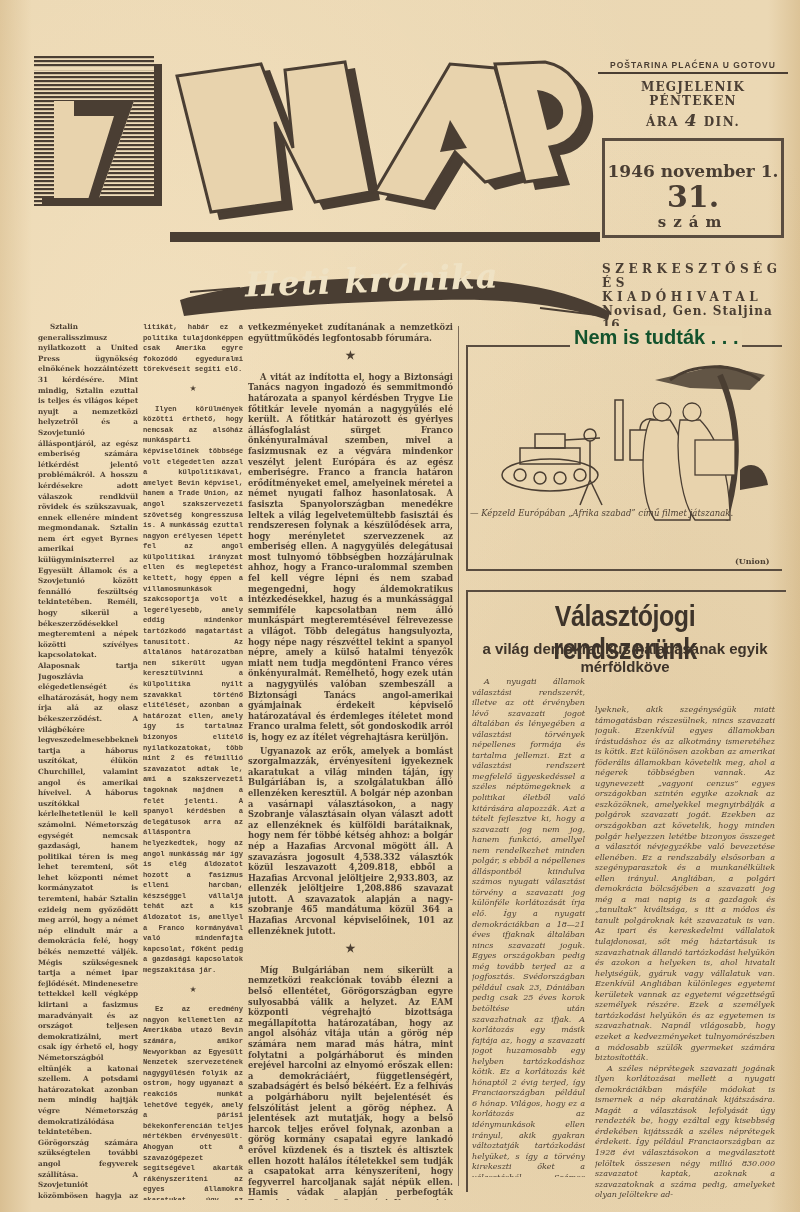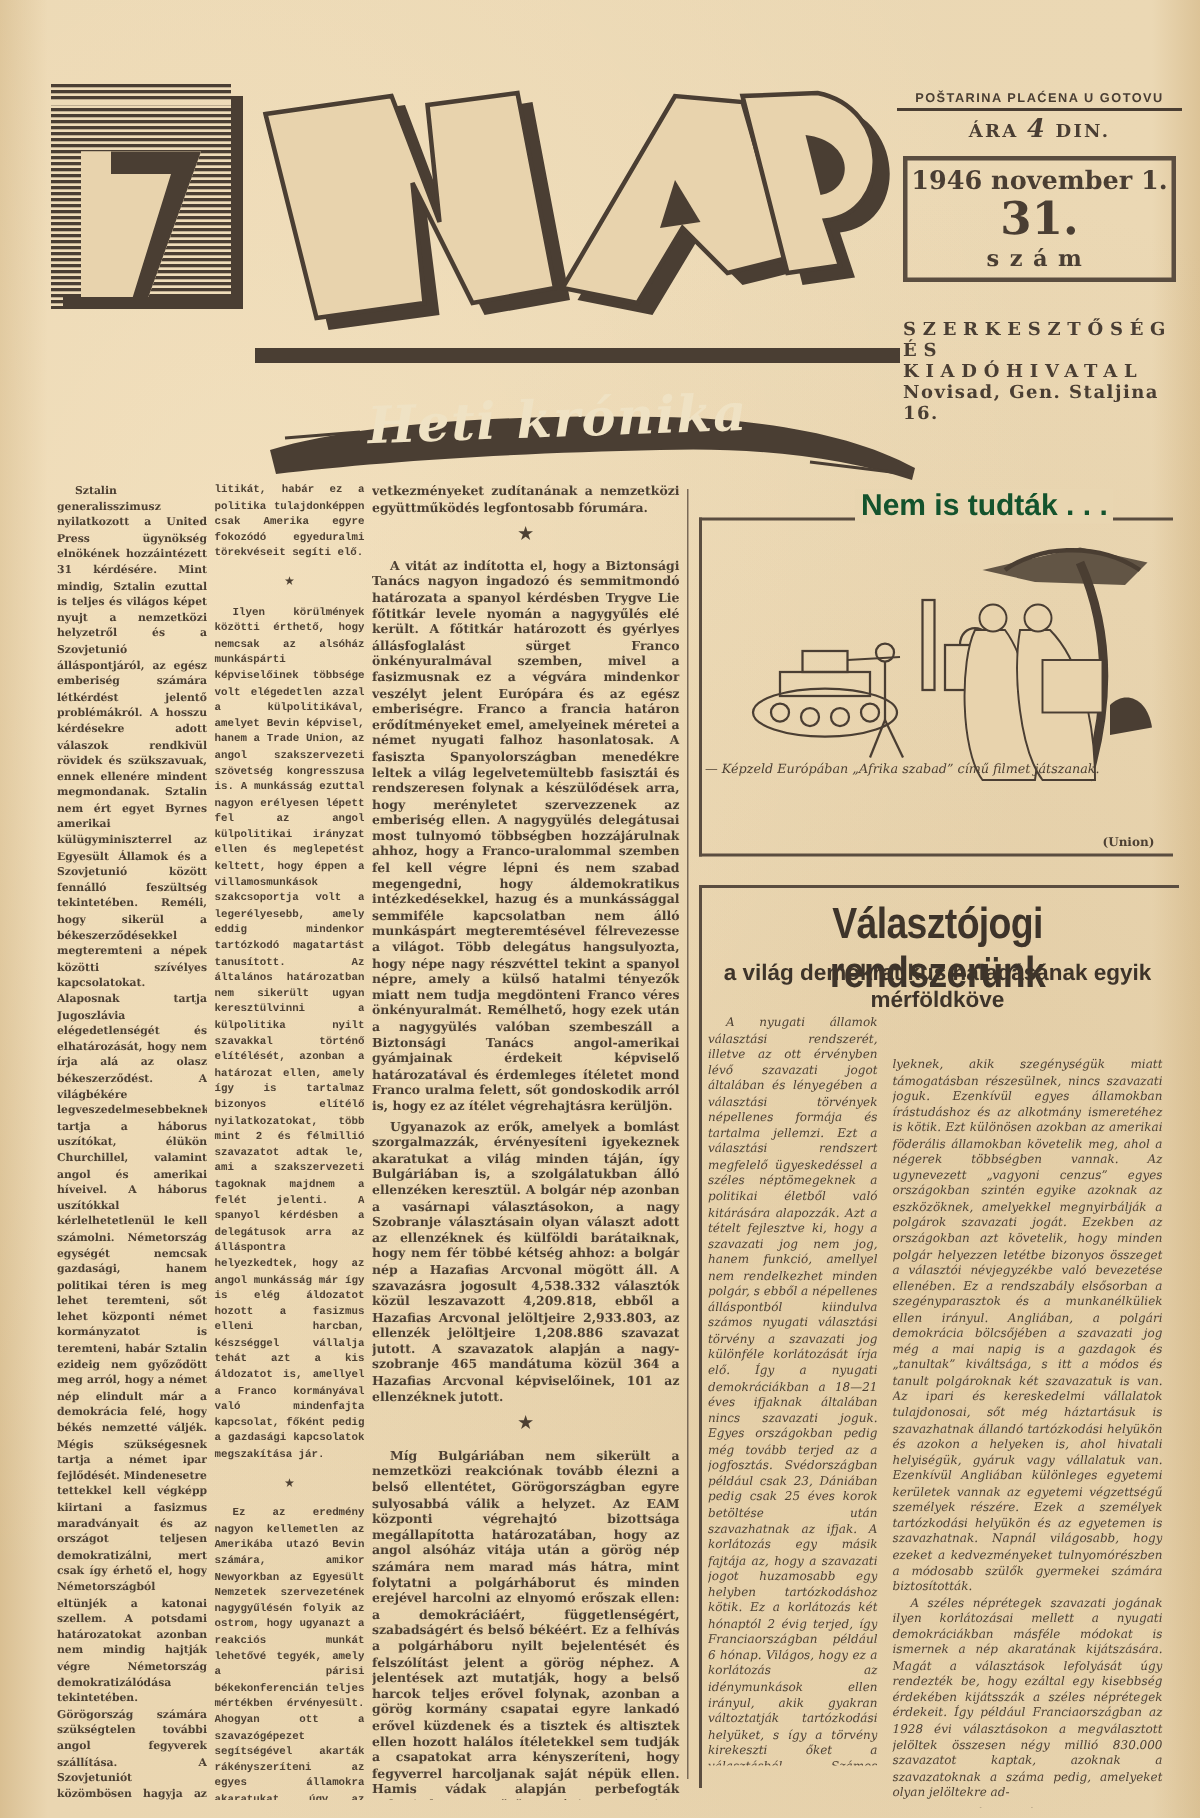--- a/index.html
+++ b/index.html
@@ -29,21 +29,21 @@
   }
   .right-info {
     position:absolute; left:598px; top:60px; width:190px;
     text-align:center; font-family:"DejaVu Serif", serif; font-weight:bold; color:#4a3e33;
   }
   .postage { font-size:8.5px; letter-spacing:1px; border-bottom:2px solid #4a3e33; padding-bottom:2px; font-family:"Liberation Sans", sans-serif; }
   .appears { font-size:12px; letter-spacing:1.2px; margin-top:6px; }
   .price { font-size:12px; letter-spacing:1.5px; margin-top:2px; }
   .price .big { font-size:17px; font-style:italic; }
   .date-box {
-    margin:8px auto 0; width:176px; border:3px solid #5a4d40; padding:4px 0 4px;
+    margin:8px auto 0; width:176px; border:3px solid #5a4d40; padding:20px 0 4px;
   }
   .date-line { font-size:17px; }
   .issue-num { font-size:30px; line-height:32px; }
   .issue-word { font-size:15px; letter-spacing:7px; }
   .office { font-size:12px; letter-spacing:4.5px; line-height:14px; margin-top:24px; text-align:left; padding-left:4px; }
   .address { font-size:12px; letter-spacing:1px; text-align:left; padding-left:4px; }
 
   .banner {
     position:absolute; left:180px; top:262px; width:430px; height:60px;
   }
@@ -131,20 +131,21 @@
     <polygon points="200,132 275,4 320,8 350,112 310,122 280,92 250,142"></polygon>
     <path d="M320,4 L350,122 L385,117 L375,87 C420,82 420,12 370,2 Z"></path>
   </g>
   <polygon points="275,60 292,88 265,92" fill="#4a3e33"></polygon>
   <path d="M362,30 L372,70 C395,66 395,34 362,30 Z" fill="#4a3e33"></path>
 </svg>
 <div class="mast-rule"></div>
 
 <div class="right-info">
   <div class="postage">POŠTARINA PLAĆENA U GOTOVU</div>
+  <div class="appears">MEGJELENIK PÉNTEKEN</div>
   <div class="price">
     <span>ÁRA</span>
     <span class="big">4</span>
     <span>DIN.</span>
   </div>
   <div class="date-box">
     <div class="date-line">1946 november 1.</div>
     <div class="issue-num">31.</div>
     <div class="issue-word">szám</div>
   </div>

